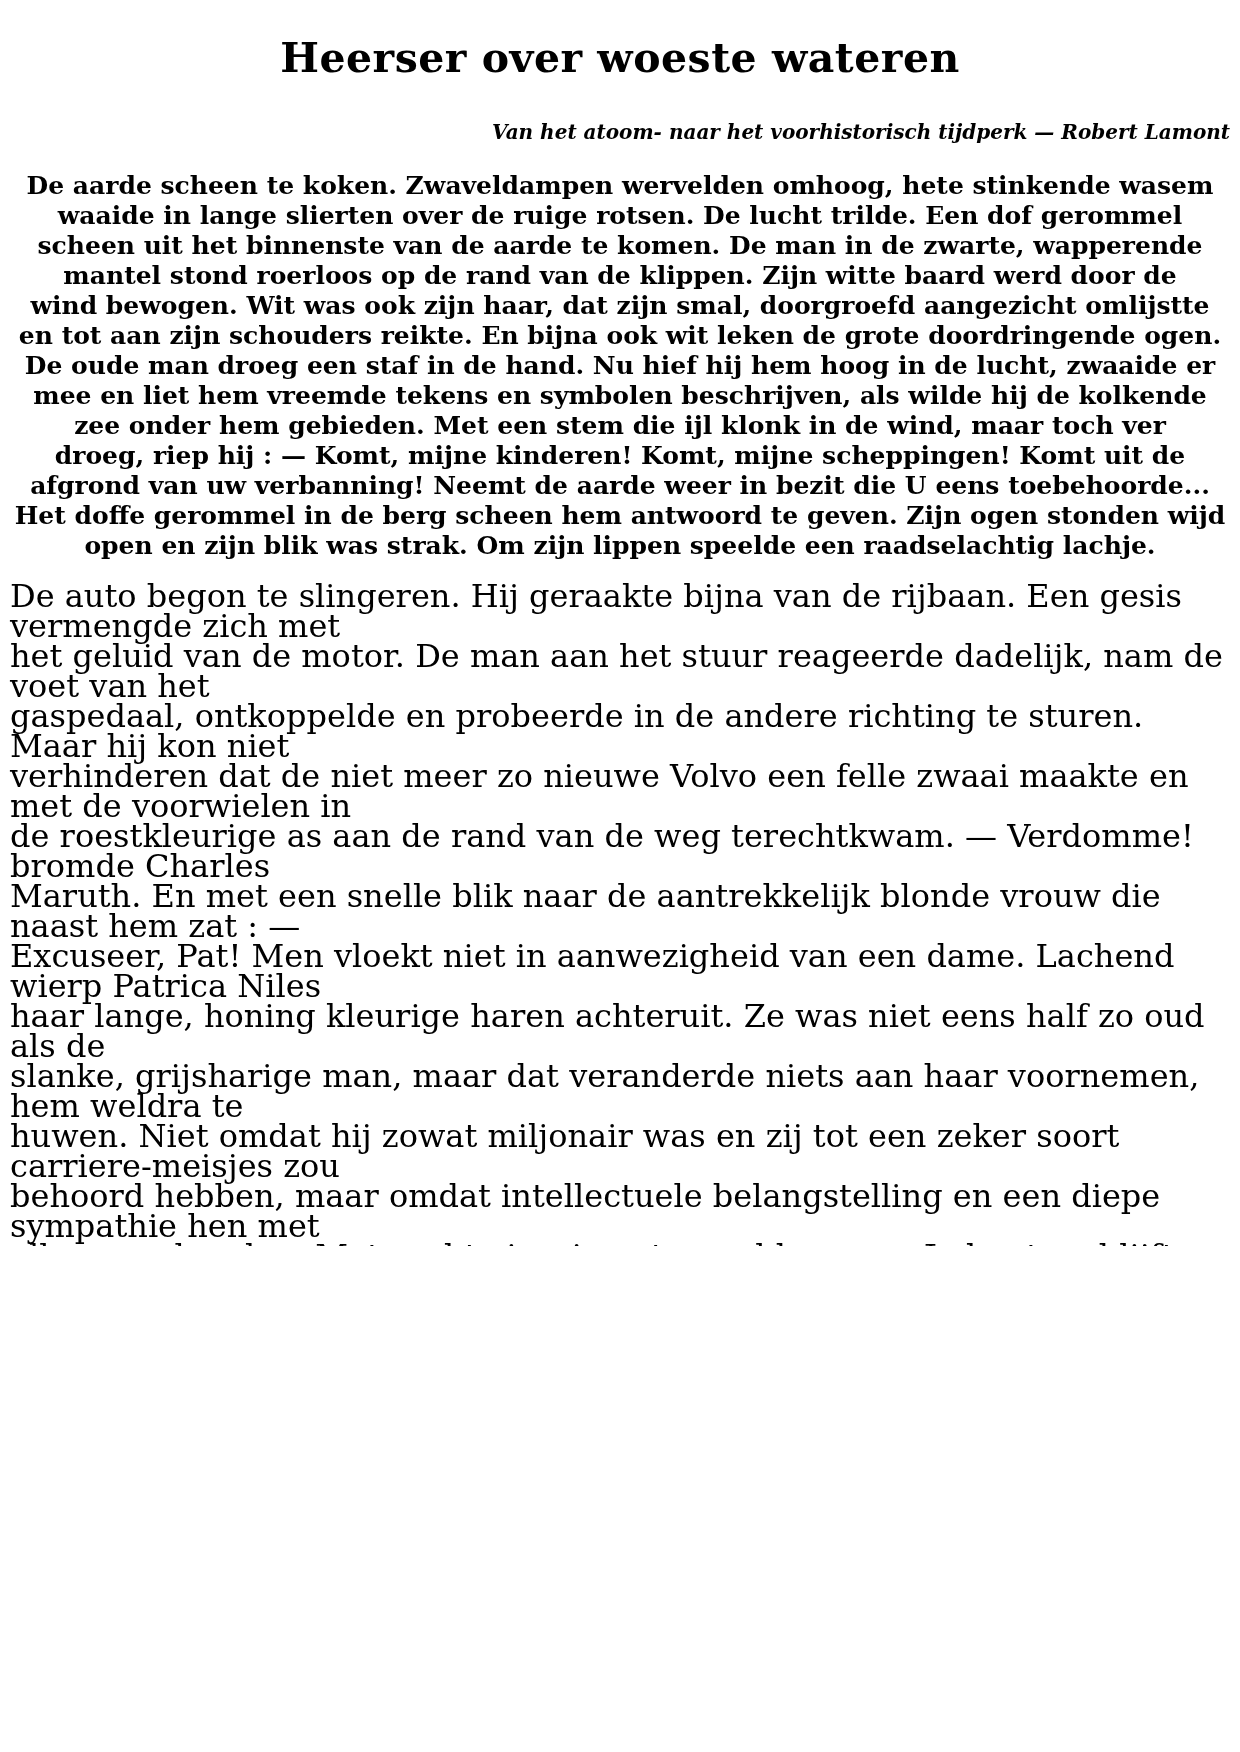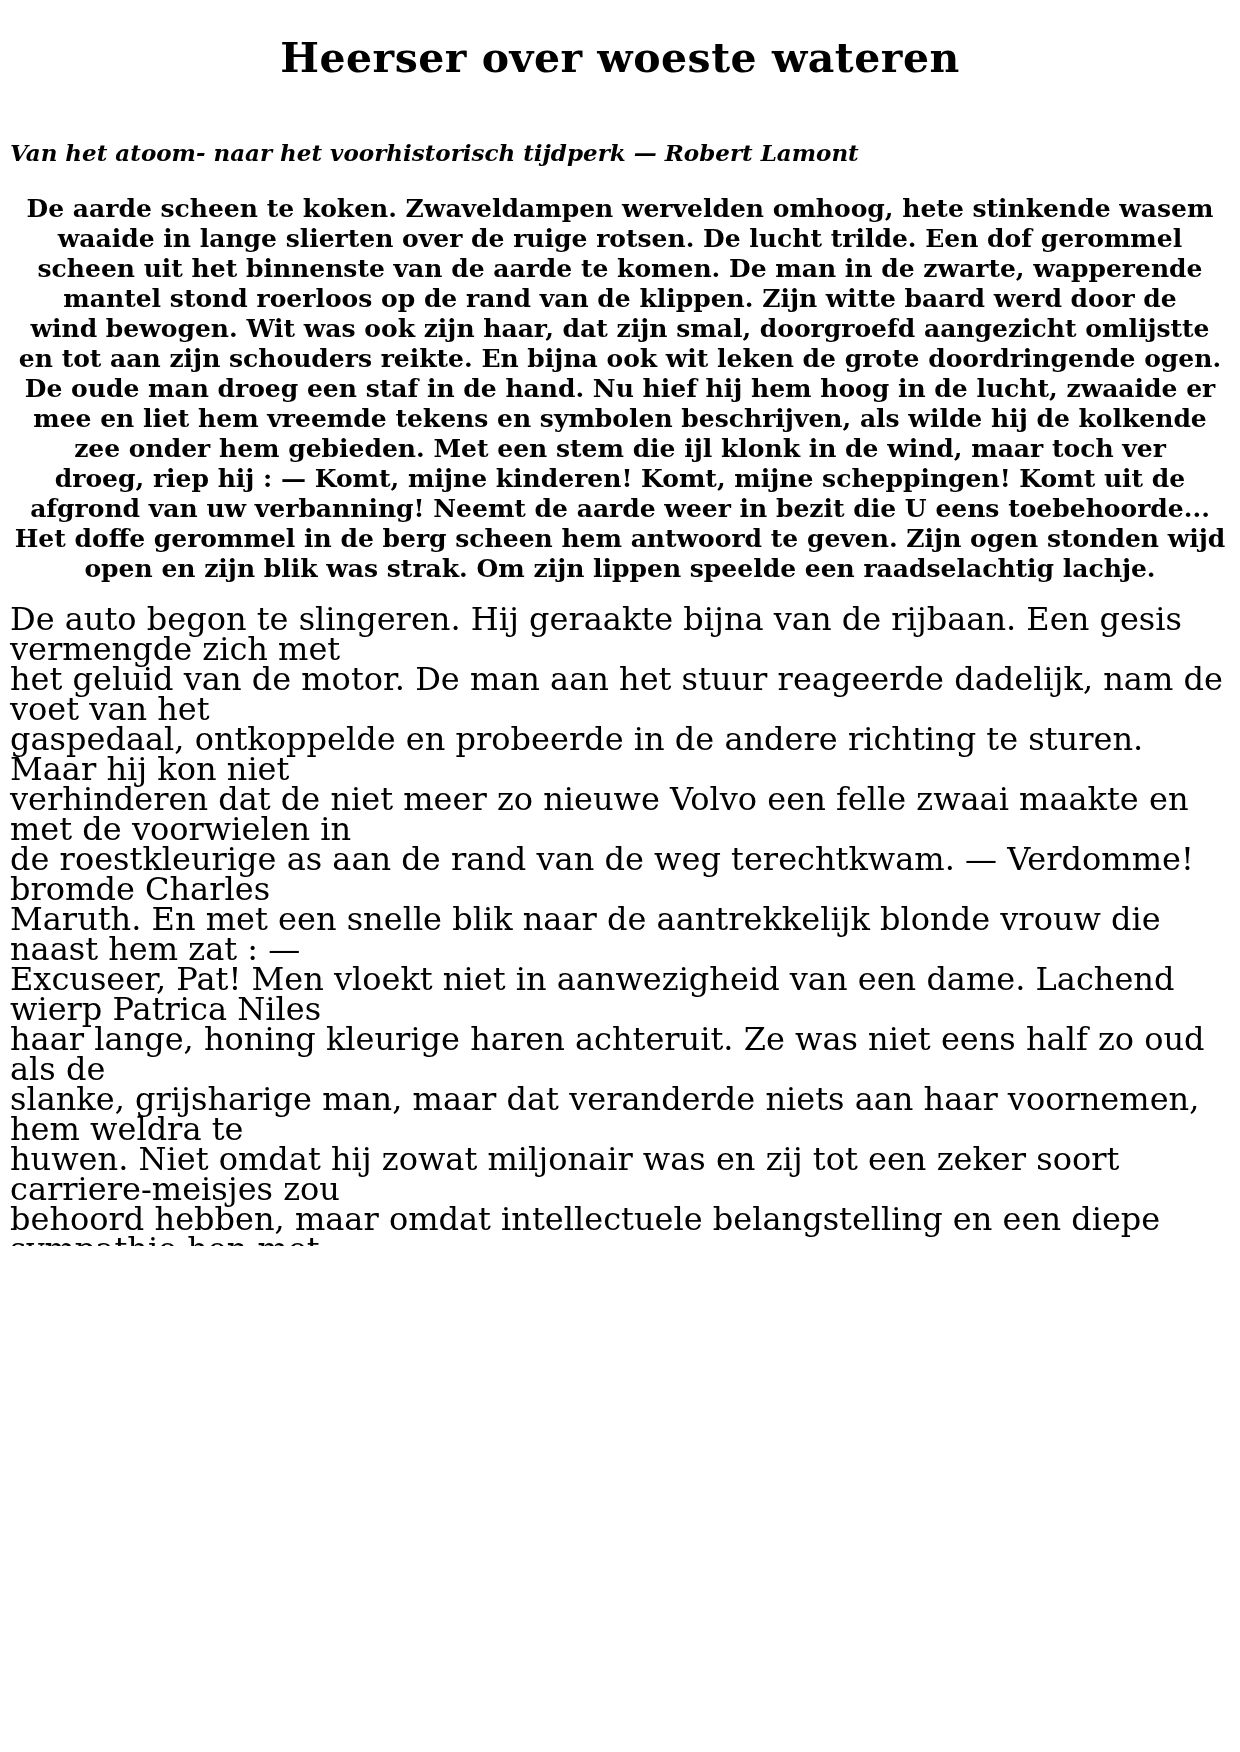--- a/index.html
+++ b/index.html
@@ -20,23 +20,23 @@
   }
   .title {
     margin: 34px 0 0 0;
     text-align: center;
     font-size: 41px;
     line-height: 1.2;
     font-weight: bold;
     letter-spacing: 0.5px;
   }
   .subtitle {
-    margin: 56px 0 0 0;
-    text-align: left;
-    font-size: 23px;
+    margin: 37px 0 0 0;
+    text-align: right;
+    font-size: 20px;
     line-height: 1.2;
     font-weight: bold;
     font-style: italic;
   }
   .intro {
     margin: 27px 0 0 0;
     font-size: 25px;
     line-height: 30px;
     font-weight: bold;
     white-space: pre-line;

